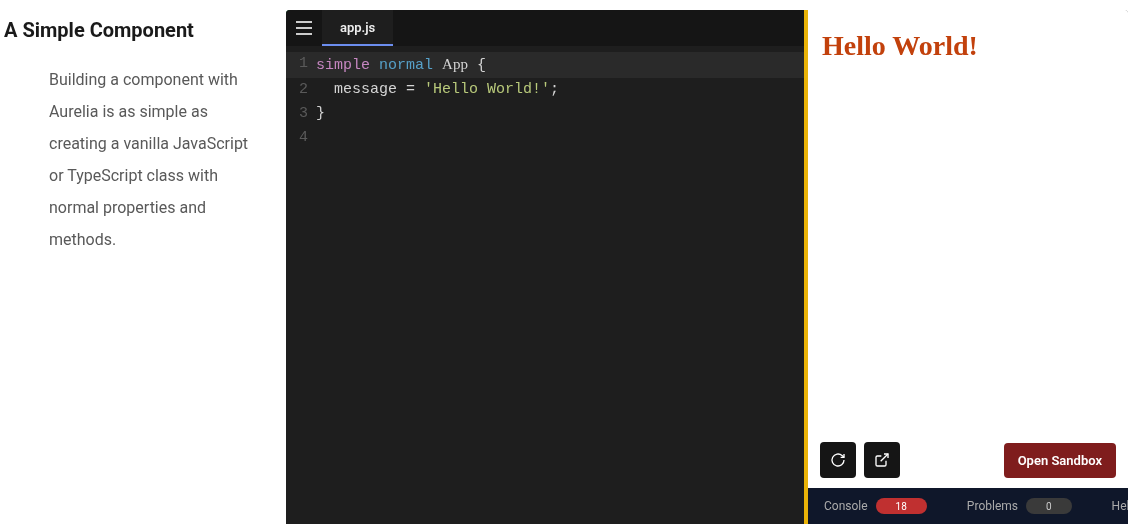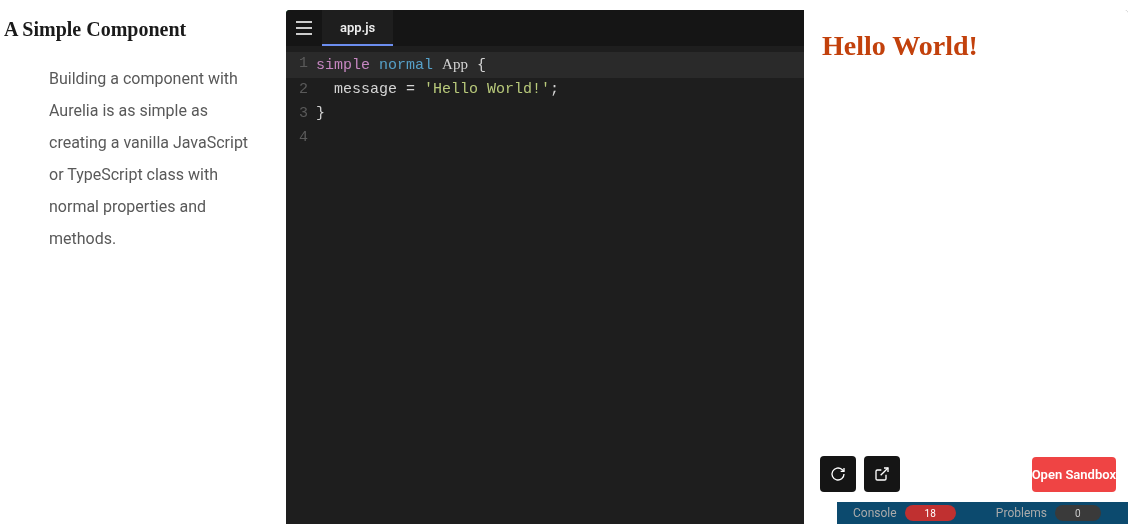--- a/index.html
+++ b/index.html
@@ -13,21 +13,20 @@
   }
   .left-panel {
     width: 286px;
     padding: 18px 30px 0 4px;
   }
   .left-panel h3 {
     font-size: 20px;
     font-weight: 700;
     color: #1a1a1a;
     margin-bottom: 22px;
-    font-family: Liberation Serif, serif;
   }
   .left-panel p {
     font-size: 16px;
     line-height: 2.0;
     color: #595959;
     margin-left: 45px;
   }
   .sandbox {
     flex: 1;
     background: #151515;
@@ -41,21 +40,21 @@
   .sandbox-body {
     flex: 1;
     display: flex;
     min-height: 0;
   }
   .editor-pane {
     flex: 1;
     display: flex;
     flex-direction: column;
     background: #15803d;
-    border-right: 4px solid #ffffff;
+    border-right: 4px solid #eab308;
     min-width: 0;
   }
   .editor-header {
     height: 36px;
     background: #151515;
     display: flex;
     align-items: center;
   }
   .hamburger {
     width: 36px;
@@ -139,38 +138,37 @@
     background: #151515;
     border-radius: 4px;
     display: flex;
     align-items: center;
     justify-content: center;
     cursor: pointer;
   }
   .icon-btn svg { stroke: #fff; fill: none; }
   .open-sandbox-btn {
     margin-left: auto;
-    background: #ef4444;
+    background: #7f1d1d;
     color: #fff;
     font-size: 13px;
     font-weight: 600;
-    padding: 10px 0;
+    padding: 10px 14px;
     border-radius: 4px;
     cursor: pointer;
   }
   .bottom-bar {
-    height: 22px;
-    background: #0c4a6e;
+    height: 36px;
+    background: #0f172a;
     display: flex;
     align-items: center;
     padding: 0 16px;
     gap: 40px;
     font-size: 12px;
     color: #aaa;
-    margin-left: 29px;
   }
   .bottom-item { display: flex; align-items: center; gap: 8px; cursor: pointer; }
   .badge {
     min-width: 18px;
     height: 16px;
     border-radius: 8px;
     font-size: 10px;
     display: flex;
     align-items: center;
     justify-content: center;

